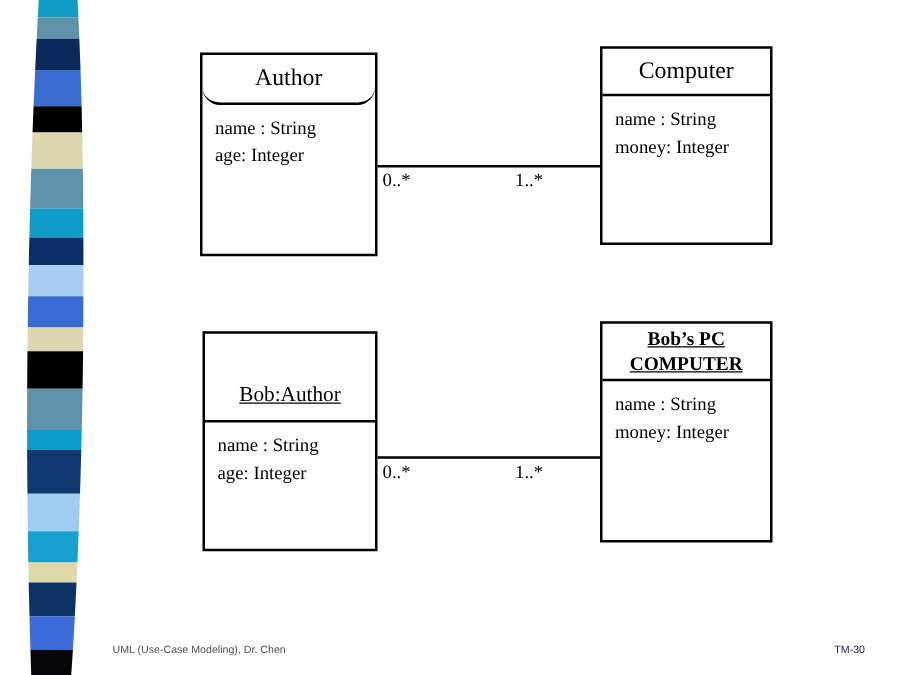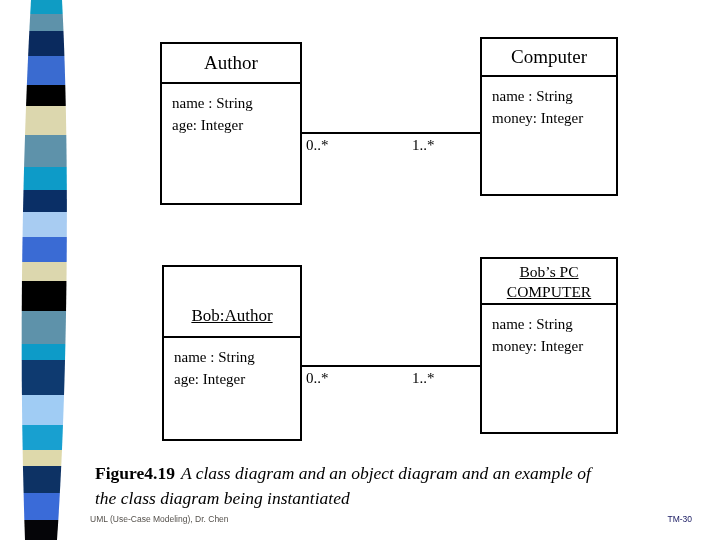--- a/index.html
+++ b/index.html
@@ -21,21 +21,21 @@
     box-sizing: border-box;
   }
   .uml-title {
     border-bottom: 2px solid #000;
     text-align: center;
     font-size: 19px;
     overflow: hidden;
   }
   .uml-title.obj-underline { font-size: 17px; text-decoration: underline; margin-top: 28px; }
   .uml-title.obj-bold {
-    font-weight: normal;
+    font-weight: bold;
     font-size: 15.5px;
     line-height: 20px;
     padding-top: 3px;
   }
   .uml-title.obj-bold div { text-decoration: underline; }
   .uml-attrs {
     padding: 8px 14px 0 10px;
     font-size: 15px;
     line-height: 22px;
     text-align: left;
@@ -99,21 +99,21 @@
         <rect x="0" y="395" width="90" height="30" fill="#a0ccf4"></rect>
         <rect x="0" y="425" width="90" height="25" fill="#18a0d0"></rect>
         <rect x="0" y="450" width="90" height="16" fill="#ded9ab"></rect>
         <rect x="0" y="466" width="90" height="27" fill="#0d3264"></rect>
         <rect x="0" y="493" width="90" height="27" fill="#3a6bd8"></rect>
         <rect x="0" y="520" width="90" height="20" fill="#050508"></rect>
       </g>
   </svg>
 
   <div class="uml-box" style="left:160px; top:42px; width:142px; height:163px;">
-    <div class="uml-title" style="height:38px; line-height:38px;">Author</div>
+    <div class="uml-title" style="height:38px; line-height:38px;border-radius:14px;">Author</div>
     <div class="uml-attrs">
       <div>name : String</div>
       <div>age: Integer</div>
     </div>
   </div>
 
   <div class="uml-box" style="left:480px; top:37px; width:138px; height:159px;">
     <div class="uml-title" style="height:36px; line-height:36px;">Computer</div>
     <div class="uml-attrs">
       <div>name : String</div>
@@ -141,21 +141,17 @@
     <div class="uml-attrs">
       <div>name : String</div>
       <div>money: Integer</div>
     </div>
   </div>
 
   <div class="assoc-line" style="left:302px; top:365px; width:178px;"></div>
   <div class="mult-label" style="left:306px; top:370px;">0..*</div>
   <div class="mult-label" style="left:412px; top:370px;">1..*</div>
 
-  <div id="caption">
-    <span class="cap-bold">Figure4.19</span><span class="cap-italic">A class diagram and an object diagram and an example of</span><br>
-    <span class="cap-italic">the class diagram being instantiated</span>
-  </div>
 
   <div id="footer-left" class="footer-text">UML (Use-Case Modeling), Dr. Chen</div>
   <div id="footer-right" class="footer-text">TM-30</div>
 
 </div>
 
 </body></html>

